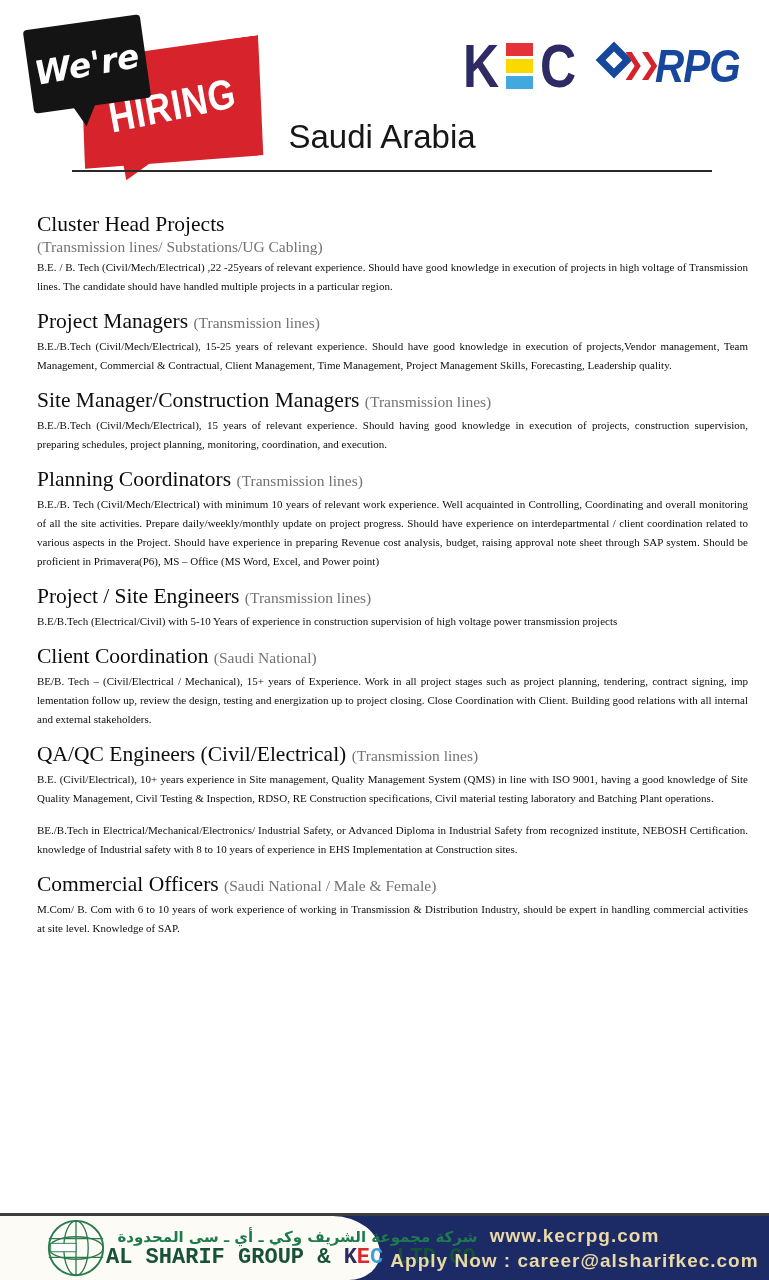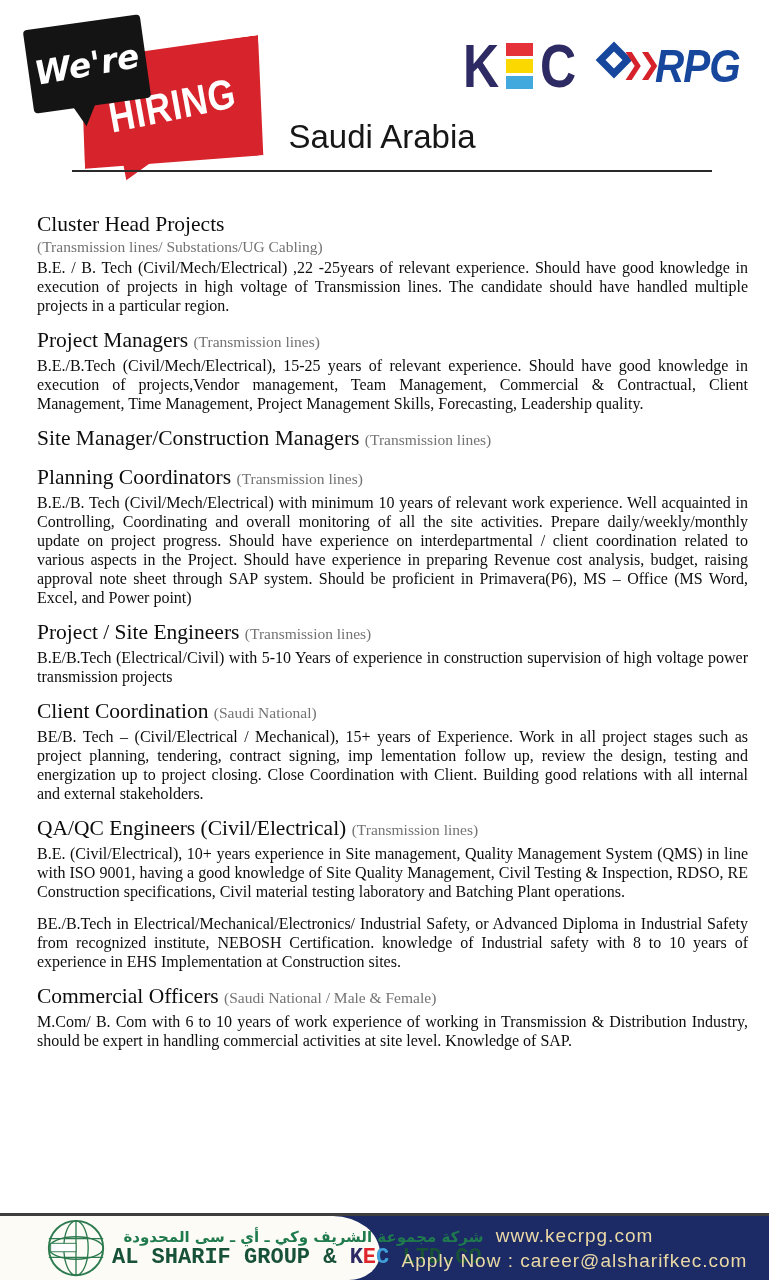--- a/index.html
+++ b/index.html
@@ -93,55 +93,55 @@
   .job { margin-bottom:13px; }
   .job h2 {
     font-family:"Liberation Serif", serif; font-weight:normal;
     font-size:21.5px; line-height:25px; color:#0d0d0d;
   }
   .job h2 .sub {
     font-size:15.5px; font-weight:normal; color:#737373;
   }
   .job h2 .sub.block { display:block; line-height:19px; }
   .job p {
-    font-size:16px; line-height:19px; text-align:justify; color:#0d0d0d;
+    font-size:11px; line-height:19px; text-align:justify; color:#0d0d0d;
     margin-top:2px;
   }
 
   
   .footer {
     position:absolute; bottom:0; left:0; right:0; height:67px;
     background:#1c2a66; border-top:3px solid #3d3d3d;
   }
   .footer-left {
     position:absolute; left:0; top:0; bottom:0; width:380px;
     background:#fcfbf5;
     border-radius:0 72px 48px 0 / 0 58px 40px 0;
     display:flex; align-items:center; padding-left:46px;
   }
   .globe { flex:0 0 auto; }
-  .footer-company { margin-left:6px; display:flex; flex-direction:column; align-items:center; }
+  .footer-company { margin-left:0; display:flex; flex-direction:column; align-items:center; }
   .company-arabic {
     direction:rtl; font-family:"DejaVu Sans", sans-serif; font-weight:bold;
     font-size:15px; line-height:19px; color:#1f7a4d; white-space:nowrap;
   }
   .company-english {
     font-family:Liberation Mono, monospace; font-weight:bold;
     font-size:22px; line-height:21px; color:#175137; white-space:nowrap;
   }
   .company-english .fk { color:#2e2a63; }
   .company-english .fe { color:#e0262d; }
   .company-english .fc { color:#3f9fd8; }
   .footer-right {
     position:absolute; left:380px; right:0; top:0; bottom:0;
     display:flex; flex-direction:column; align-items:center; justify-content:center;
     gap:3px;
   }
   .footer-site, .footer-apply {
-    font-family:"Liberation Sans", sans-serif; font-weight:normal;
+    font-family:"Liberation Sans", sans-serif; font-weight:bold;
     font-size:19px; color:#ead9a6; letter-spacing:1px; white-space:nowrap;
   }
 </style>
 </head>
 <body>
 
 <div class="page">
 
   <div class="header">
 
@@ -182,20 +182,21 @@
       <p>B.E. / B. Tech (Civil/Mech/Electrical) ,22 -25years of relevant experience. Should have good knowledge in execution of projects in high voltage of Transmission lines. The candidate should have handled multiple projects in a particular region.</p>
     </section>
 
     <section class="job">
       <h2><span class="t">Project Managers</span> <span class="sub">(Transmission lines)</span></h2>
       <p>B.E./B.Tech (Civil/Mech/Electrical), 15-25 years of relevant experience. Should have good knowledge in execution of projects,Vendor management, Team Management, Commercial &amp; Contractual, Client Management, Time Management, Project Management Skills, Forecasting, Leadership quality.</p>
     </section>
 
     <section class="job">
       <h2><span class="t">Site Manager/Construction Managers</span> <span class="sub">(Transmission lines)</span></h2>
+      <p>B.E./B.Tech (Civil/Mech/Electrical), 15 years of relevant experience. Should having good knowledge in execution of projects, construction supervision, preparing schedules, project planning, monitoring, coordination, and execution.</p>
     </section>
 
     <section class="job">
       <h2><span class="t">Planning Coordinators</span> <span class="sub">(Transmission lines)</span></h2>
       <p>B.E./B. Tech (Civil/Mech/Electrical) with minimum 10 years of relevant work experience. Well acquainted in Controlling, Coordinating and overall monitoring of all the site activities. Prepare daily/weekly/monthly update on project progress. Should have experience on interdepartmental / client coordination related to various aspects in the Project. Should have experience in preparing Revenue cost analysis, budget, raising approval note sheet through SAP system. Should be proficient in Primavera(P6), MS – Office (MS Word, Excel, and Power point)</p>
     </section>
 
     <section class="job">
       <h2><span class="t">Project / Site Engineers</span> <span class="sub">(Transmission lines)</span></h2>
       <p>B.E/B.Tech (Electrical/Civil) with 5-10 Years of experience in construction supervision of high voltage power transmission projects</p>

